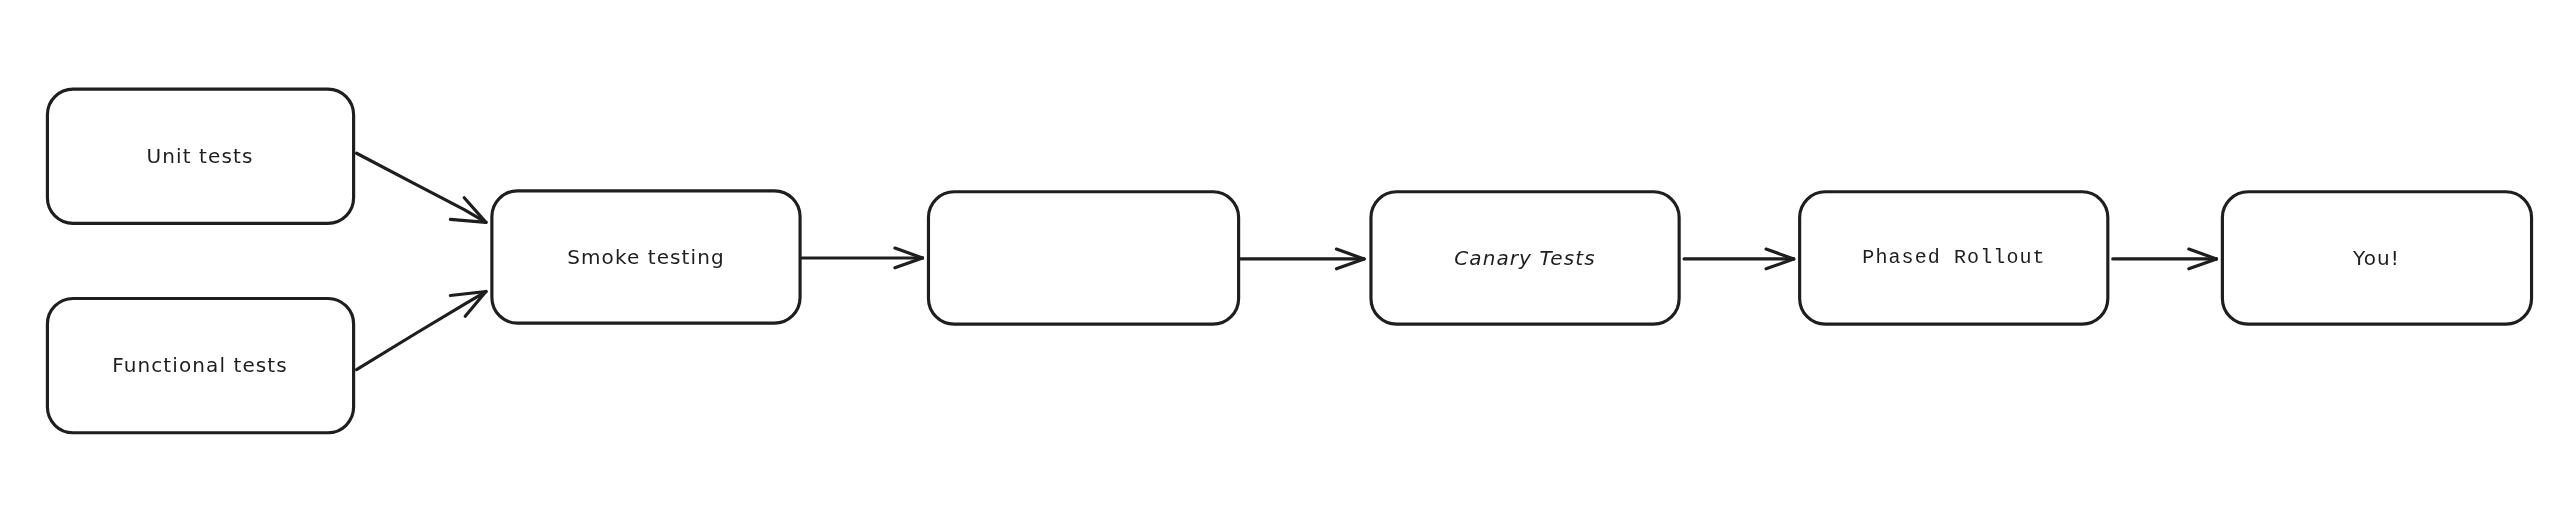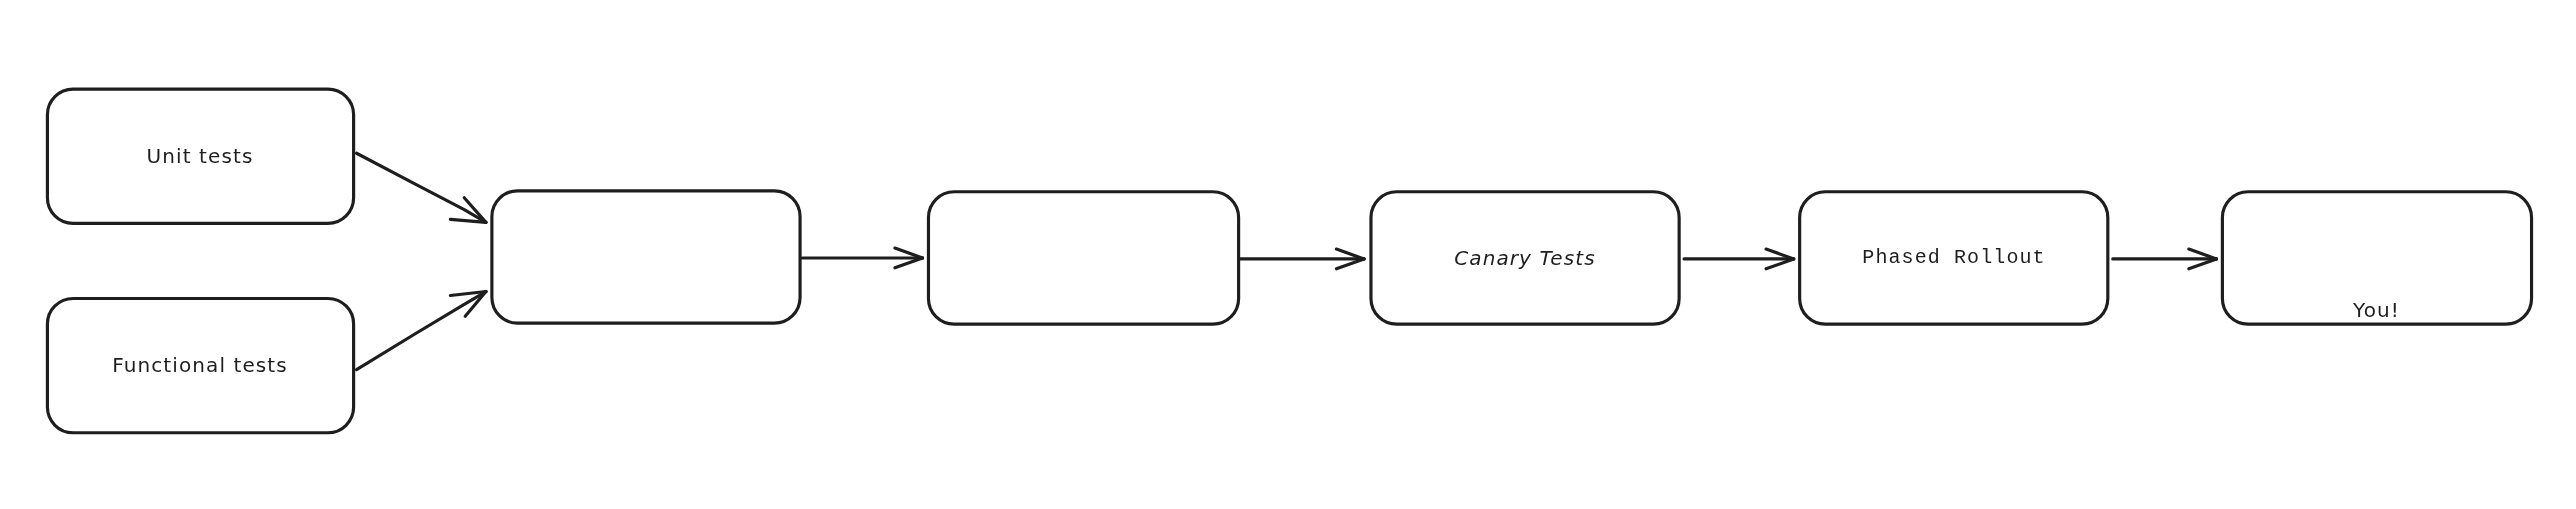--- a/index.html
+++ b/index.html
@@ -127,28 +127,31 @@
   </svg>
 
   <div class="node-label" style="left:47px; top:89px; width:306px; height:134px;">
     <span>Unit tests</span>
   </div>
 
   <div class="node-label" style="left:47px; top:298px; width:306px; height:134px;">
     <span>Functional tests</span>
   </div>
 
+  <div class="node-label" style="left:492px; top:191px; width:308px; height:132px;">
+    <span>Smoke testing</span>
+  </div>
 
 
   <div class="node-label" style="left:1371px; top:192px; width:308px; height:132px;font-style:italic;">
     <span>Canary Tests</span>
   </div>
 
   <div class="node-label" style="left:1800px; top:192px; width:308px; height:132px;font-family:Liberation Mono, monospace;">
     <span>Phased Rollout</span>
   </div>
 
-  <div class="node-label" style="left:2222px; top:192px; width:309px; height:132px;justify-content:flex-end;">
+  <div class="node-label" style="left:2222px; top:192px; width:309px; height:132px;">
     <span>You!</span>
   </div>
 
 </div>
 
 
 </body></html>

